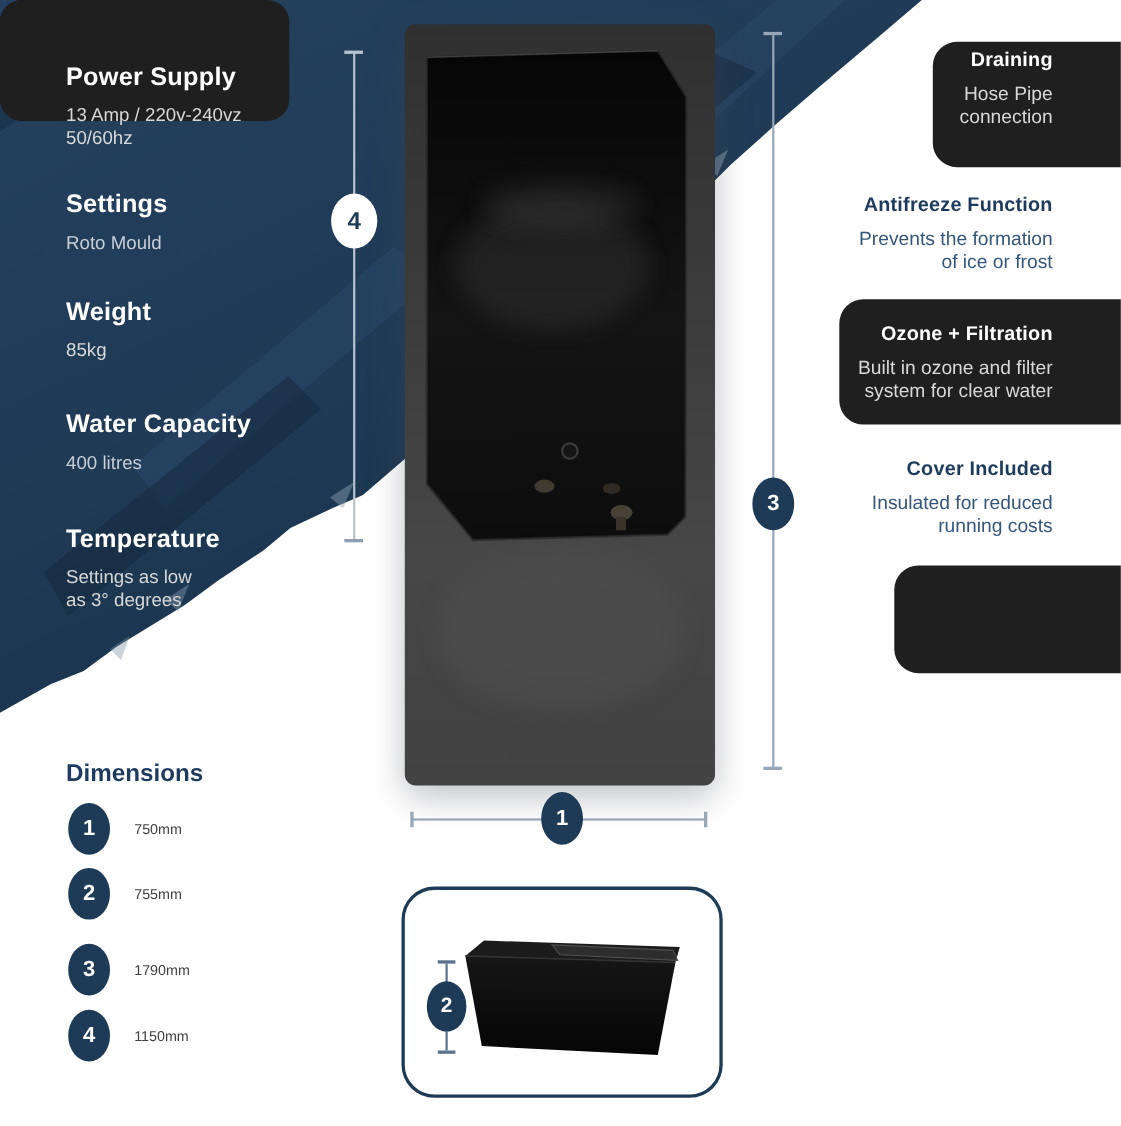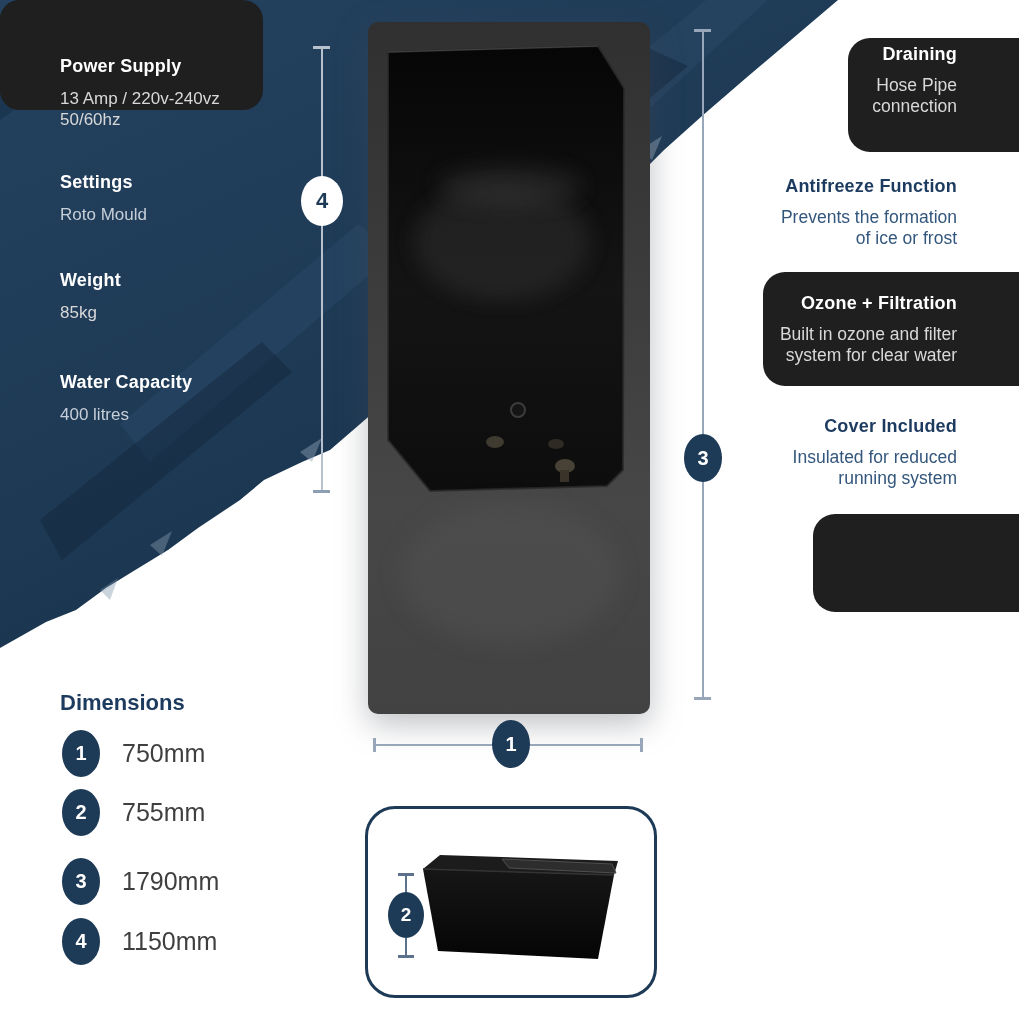--- a/index.html
+++ b/index.html
@@ -14,21 +14,21 @@
   .card-dark{position:absolute;background:#1f1f1f;border-radius:20px;z-index:2;}
   #card-power {left:0;   top:38;  width:263px;height:110px;}
   #card-weight{left:0;   top:260; width:152px;height:82px;}
   #card-temp  {left:0;   top:458; width:214px;height:110px;}
   #card-drain {left:848px;top:38px; width:196px;height:114px;border-radius:22px;}
   #card-ozone {left:763px;top:272px;width:281px;height:114px;border-radius:22px;}
   #card-light {left:813px;top:514px;width:231px;height:98px; border-radius:22px;}
 
   
   .spec{position:absolute;left:60px;z-index:3;}
-  .spec .h{font-size:18px;font-weight:700;color:#ffffff;letter-spacing:.2px;margin:0 0 11px 0;}
+  .spec .h{font-size:23px;font-weight:700;color:#ffffff;letter-spacing:.2px;margin:0 0 11px 0;}
   .spec .l{font-size:17px;line-height:21px;color:#d8d8d8;}
   .spec.on-bg .l{color:#c7cfd9;}
   #spec-power{top:56px;} #spec-materials{top:172px;} #spec-weight{top:270px;}
   #spec-water{top:372px;} #spec-temp{top:476px;}
 
   
   .feature{position:absolute;right:62px;text-align:right;z-index:3;}
   .feature .h{font-size:18px;font-weight:700;letter-spacing:.2px;margin:0 0 10px 0;}
   .feature .l{font-size:17.5px;line-height:21px;}
   .feature.on-card .h{color:#ffffff;}
@@ -37,21 +37,21 @@
   .feature.plain .l{color:#33567c;}
   #feat-drain{top:44px;} #feat-anti{top:176px;} #feat-ozone{top:293px;}
   #feat-cover{top:416px;} #feat-light{top:537px;}
 
   
   #dim-title{position:absolute;left:60px;top:690px;font-size:22px;font-weight:700;color:#1d3a5f;z-index:3;}
   .dim-row{position:absolute;left:62px;display:flex;align-items:center;gap:22px;z-index:3;}
   #dim-row-1{top:730px;} #dim-row-2{top:789px;} #dim-row-3{top:858px;} #dim-row-4{top:918px;}
   .badge{width:38px;height:47px;border-radius:50%;background:#1d3a57;color:#ffffff;
          font-weight:700;font-size:20px;display:flex;align-items:center;justify-content:center;}
-  .dim-value{font-size:25px;color:#3f3f3f;}
+  .dim-value{font-size:13px;color:#3f3f3f;}
 
   
   .mline{position:absolute;background:#97a6b9;z-index:2;}
   .badge-marker{position:absolute;width:38px;height:48px;border-radius:50%;background:#1d3a57;color:#fff;
                 font-weight:700;font-size:20px;display:flex;align-items:center;justify-content:center;z-index:4;}
   .badge-marker.white{background:#ffffff;color:#1d3a57;width:42px;height:50px;font-size:22px;}
 
   #line4     {left:321px;top:48px;width:2px;height:444px;background:#b8c2cf;}
   #line4-c1  {left:313px;top:46px;width:17px;height:3px;background:#b8c2cf;}
   #line4-c2  {left:313px;top:490px;width:17px;height:3px;background:#8e9eb3;}
@@ -154,20 +154,25 @@
     <div class="l">Roto Mould</div>
   </div>
   <div class="spec" id="spec-weight">
     <div class="h">Weight</div>
     <div class="l">85kg</div>
   </div>
   <div class="spec on-bg" id="spec-water">
     <div class="h">Water Capacity</div>
     <div class="l">400 litres</div>
   </div>
+  <div class="spec" id="spec-temp">
+    <div class="h">Temperature</div>
+    <div class="l">Settings as low</div>
+    <div class="l">as 3° degrees</div>
+  </div>
 
   <div class="card-dark" id="card-drain"></div>
   <div class="card-dark" id="card-ozone"></div>
   <div class="card-dark" id="card-light"></div>
 
   <div class="feature on-card" id="feat-drain">
     <div class="h">Draining</div>
     <div class="l">Hose Pipe</div>
     <div class="l">connection</div>
   </div>
@@ -177,21 +182,21 @@
     <div class="l">of ice or frost</div>
   </div>
   <div class="feature on-card" id="feat-ozone">
     <div class="h">Ozone + Filtration</div>
     <div class="l">Built in ozone and filter</div>
     <div class="l">system for clear water</div>
   </div>
   <div class="feature plain" id="feat-cover">
     <div class="h">Cover Included</div>
     <div class="l">Insulated for reduced</div>
-    <div class="l">running system</div>
+    <div class="l">running costs</div>
   </div>
 
   <div class="mline" id="line4"></div>
   <div class="mline" id="line4-c1"></div>
   <div class="mline" id="line4-c2"></div>
   <div class="badge-marker white" id="marker4">
     <span>4</span>
   </div>
 
   <div class="mline" id="line3"></div>

